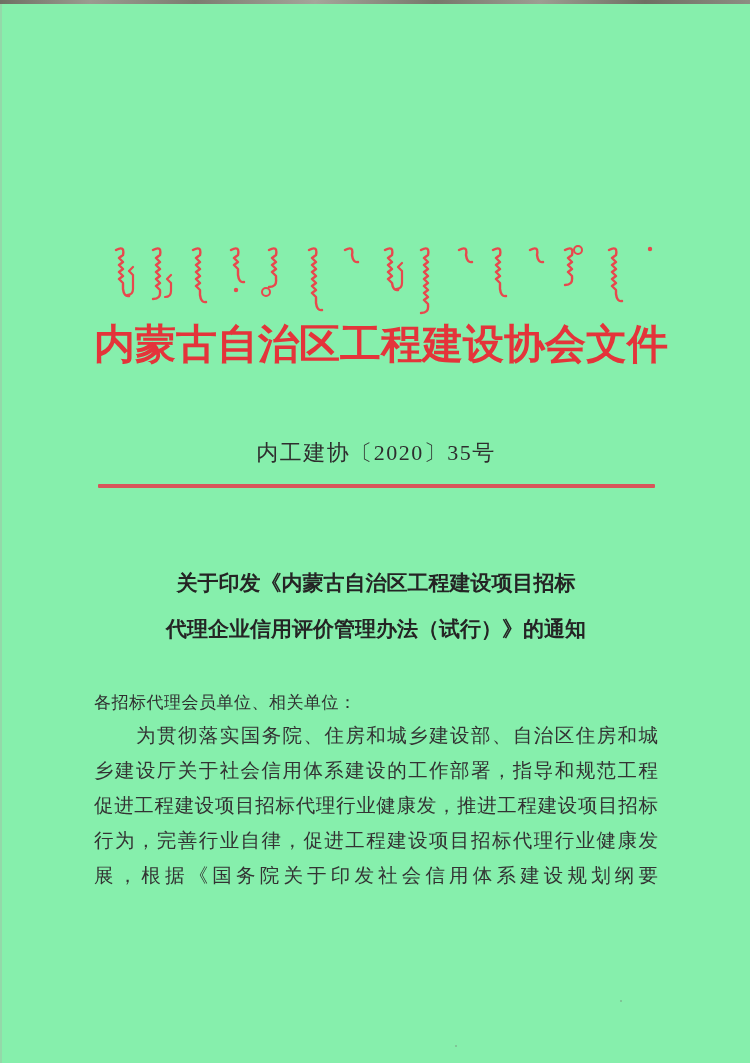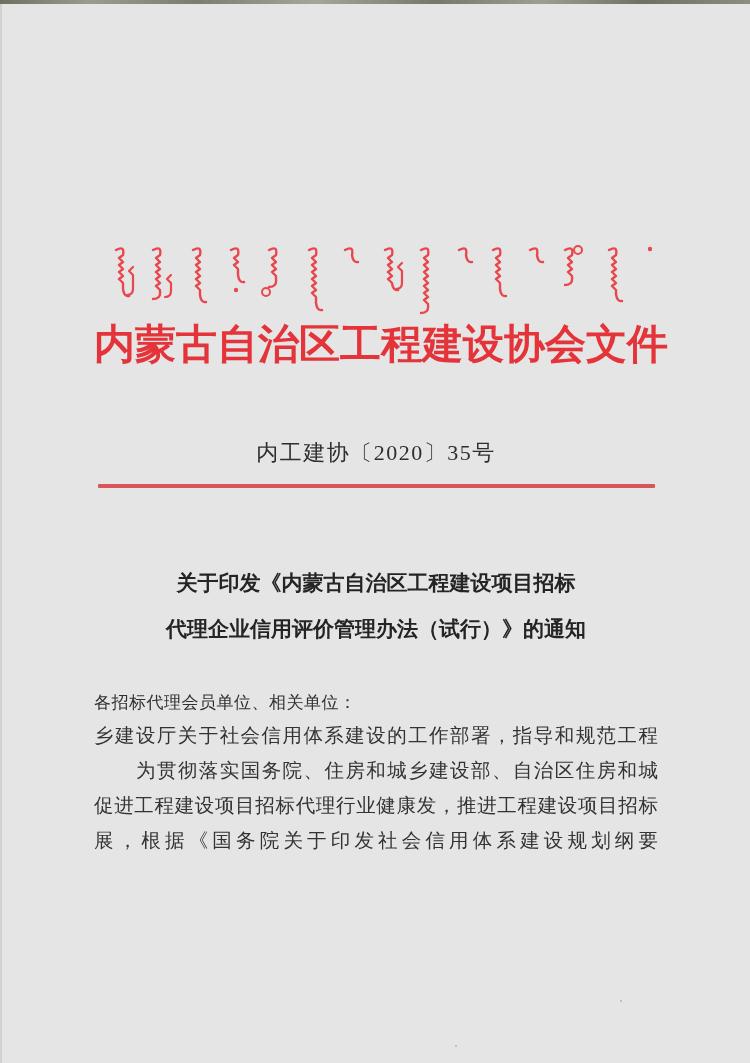--- a/index.html
+++ b/index.html
@@ -76,21 +76,21 @@
   }
   .body-line.indent { padding-left: 42px; }
   .speck {
     position: absolute; width: 2px; height: 2px;
     background: rgba(120,120,110,0.45); border-radius: 50%;
   }
 </style>
 </head>
 <body>
 
-<div class="page" style="background: #e5e5e5;">
+<div class="page" style="background: #86efac;">
 
   <div class="scan-edge-top"></div>
   <div class="scan-edge-left"></div>
 
   <svg class="mongolian" id="mongolian-svg" viewBox="0 0 560 72" xmlns="http://www.w3.org/2000/svg">
       <path d="M 13 6 q 9 -5 7 5 l -4 3 l 4 4 l -4 3 l 4 4 l -4 3 l 4 4 l -4 3 l 4 4 L 20 45 q 1 8 6 7" fill="none" stroke="#e8484d" stroke-width="2.4" stroke-linecap="round" stroke-linejoin="round"></path>
       <path d="M 30 23 l -4 4 l 4 4 l 0 14 q 0 6 -6 6" fill="none" stroke="#e8484d" stroke-width="2.2" stroke-linecap="round" stroke-linejoin="round"></path>
       <path d="M 50 6 q 9 -5 7 5 l -4 3 l 4 4 l -4 3 l 4 4 l -4 3 l 4 4 l -4 3 l 4 4 l -4 3 l 4 4 L 57 47 q 1 8 -7 8" fill="none" stroke="#e8484d" stroke-width="2.4" stroke-linecap="round" stroke-linejoin="round"></path>
       <path d="M 68 31 l -4 4 l 4 4 l 0 8 q 0 6 -6 6" fill="none" stroke="#e8484d" stroke-width="2.2" stroke-linecap="round" stroke-linejoin="round"></path>
       <path d="M 90 6 q 9 -5 7 5 l -4 3 l 4 4 l -4 3 l 4 4 l -4 3 l 4 4 l -4 3 l 4 4 l -4 3 l 4 4 L 97 51 q 1 8 6 7" fill="none" stroke="#e8484d" stroke-width="2.4" stroke-linecap="round" stroke-linejoin="round"></path>
@@ -119,22 +119,23 @@
   <div class="red-rule" style="background: rgb(216, 85, 91);"></div>
 
   <div class="doc-title">
       <div class="doc-title-line">关于印发《内蒙古自治区工程建设项目招标</div>
       <div class="doc-title-line">代理企业信用评价管理办法（试行）》的通知</div>
     </div>
 
   <div class="salutation">各招标代理会员单位、相关单位：</div>
 
   <div class="paragraph">
+      <div class="body-line indent">为贯彻落实国务院、住房和城乡建设部、自治区住房和城</div>
       <div class="body-line">乡建设厅关于社会信用体系建设的工作部署，指导和规范工程</div>
-      <div class="body-line indent">为贯彻落实国务院、住房和城乡建设部、自治区住房和城</div>
       <div class="body-line">促进工程建设项目招标代理行业健康发，推进工程建设项目招标</div>
+      <div class="body-line">行为，完善行业自律，促进工程建设项目招标代理行业健康发</div>
       <div class="body-line">展，根据《国务院关于印发社会信用体系建设规划纲要</div>
     </div>
 
   <div class="speck" style="left:620px; top:1000px;"></div>
   <div class="speck" style="left:455px; top:1045px;"></div>
 
 </div>
 
 </body></html>

